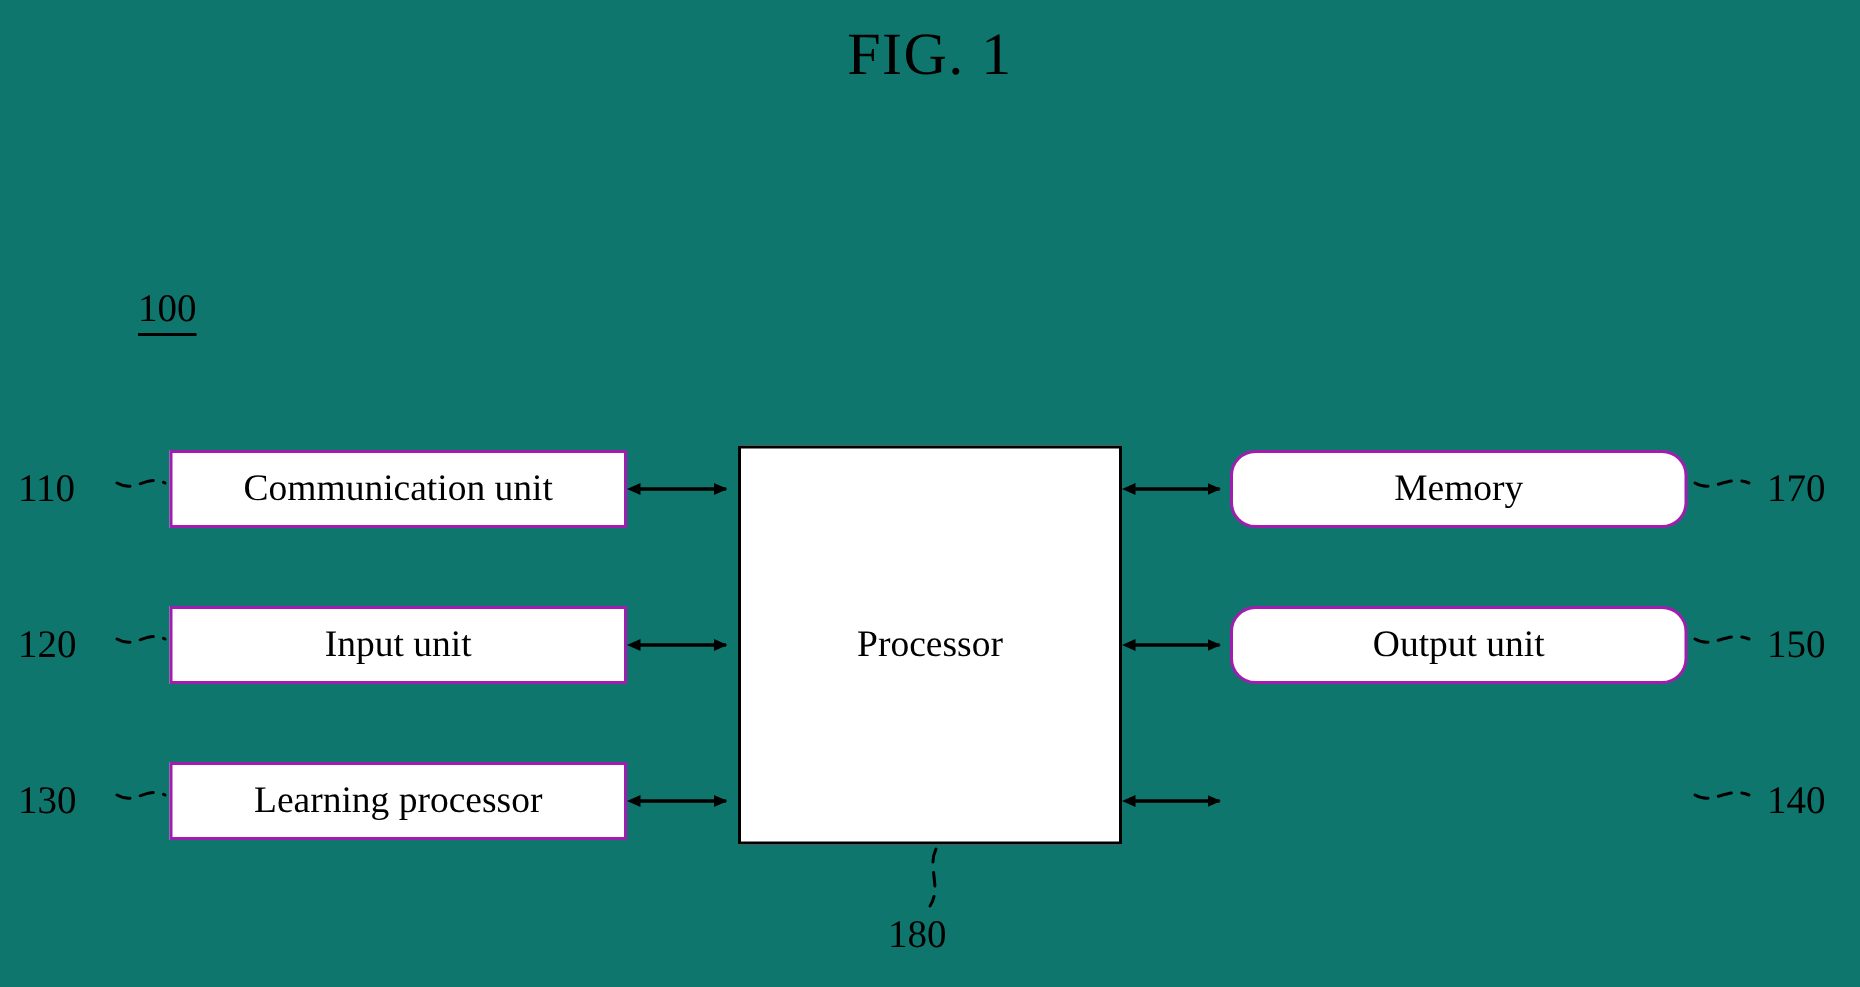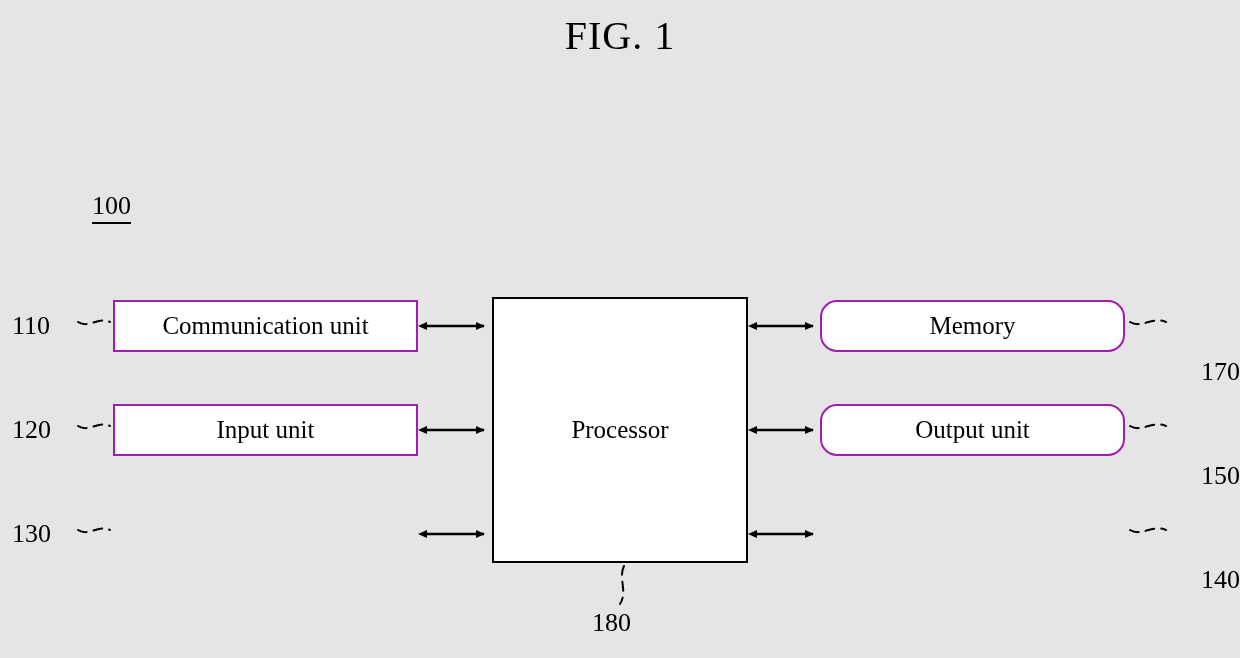--- a/index.html
+++ b/index.html
@@ -8,21 +8,21 @@
     background: #ffffff;
   }
   body {
     font-family: "Liberation Serif", "DejaVu Serif", serif;
     color: #000000;
   }
   #figure-root {
     position: relative;
     width: 1240px;
     height: 658px;
-    background: #e5e5e5;
+    background: #0f766e;
     overflow: hidden;
   }
   #fig-title {
     position: absolute;
     top: 12px;
     left: 0;
     width: 1240px;
     text-align: center;
     font-size: 40px;
     letter-spacing: 1px;
@@ -85,22 +85,21 @@
     white-space: nowrap;
   }
   .ref-left {
     left: 12px;
     width: 62px;
     text-align: left;
   }
   .ref-right {
     left: 1178px;
     width: 62px;
-    text-align: right;
-    margin-top: 46px;
+    text-align: left;
   }
   .ref-r1 { top: 311px; }
   .ref-r2 { top: 415px; }
   .ref-r3 { top: 519px; }
 
   #processor-ref {
     position: absolute;
     left: 592px;
     top: 608px;
     font-size: 26px;
@@ -122,20 +121,23 @@
 
   <div id="fig-title">FIG. 1</div>
 
   <div id="system-ref">100</div>
 
   <div class="unit-box left-box row-1">
     <span>Communication unit</span>
   </div>
   <div class="unit-box left-box row-2">
     <span>Input unit</span>
+  </div>
+  <div class="unit-box left-box row-3">
+    <span>Learning processor</span>
   </div>
 
   <div id="processor-box">
     <span>Processor</span>
   </div>
 
   <div class="unit-box right-box row-1">
     <span>Memory</span>
   </div>
   <div class="unit-box right-box row-2">

